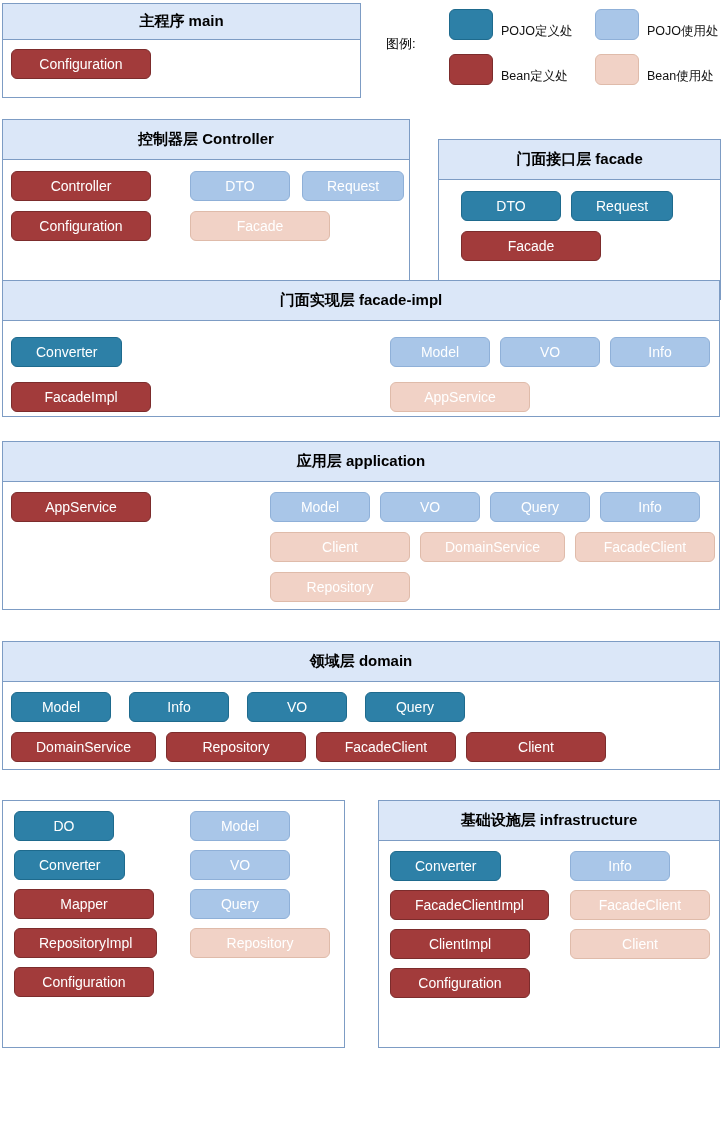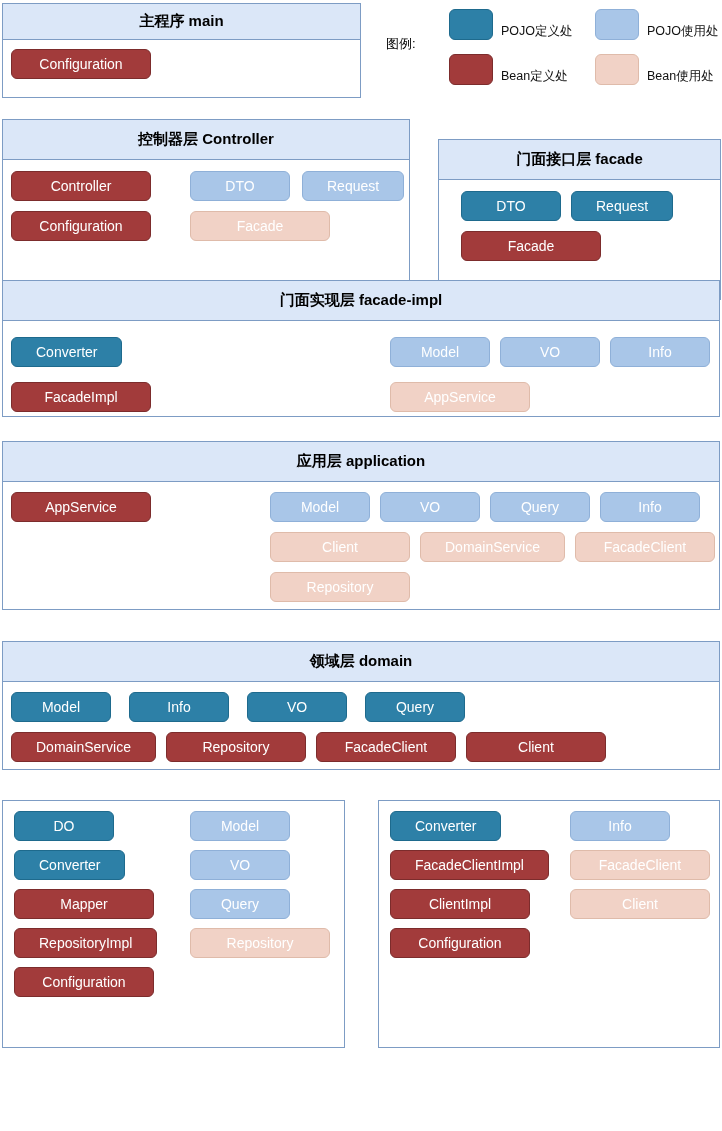--- a/index.html
+++ b/index.html
@@ -255,20 +255,21 @@
         </div>
         <div class="row">
           <div class="group left">
             <div class="box bean_def wide">Configuration</div>
           </div>
         </div>
       </div>
   </section>
 
   <section class="layer" id="layer-infrastructure">
+    <div class="layer-header">基础设施层 infrastructure</div>
     <div class="layer-body">
         <div class="row">
           <div class="group left">
             <div class="box pojo_def">Converter</div>
           </div>
           <div class="group right">
             <div class="box pojo_use">Info</div>
           </div>
         </div>
         <div class="row">

